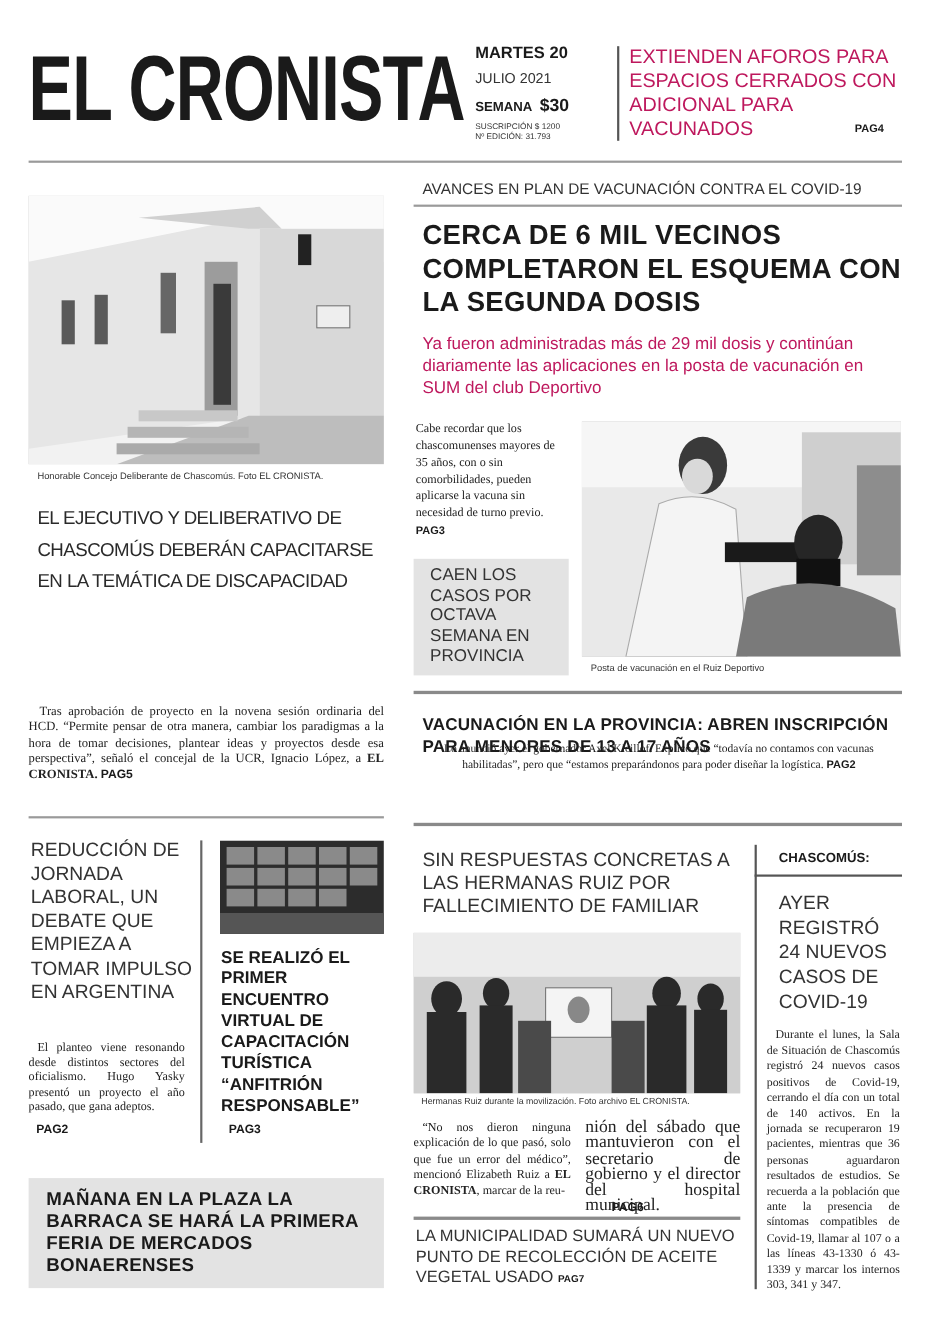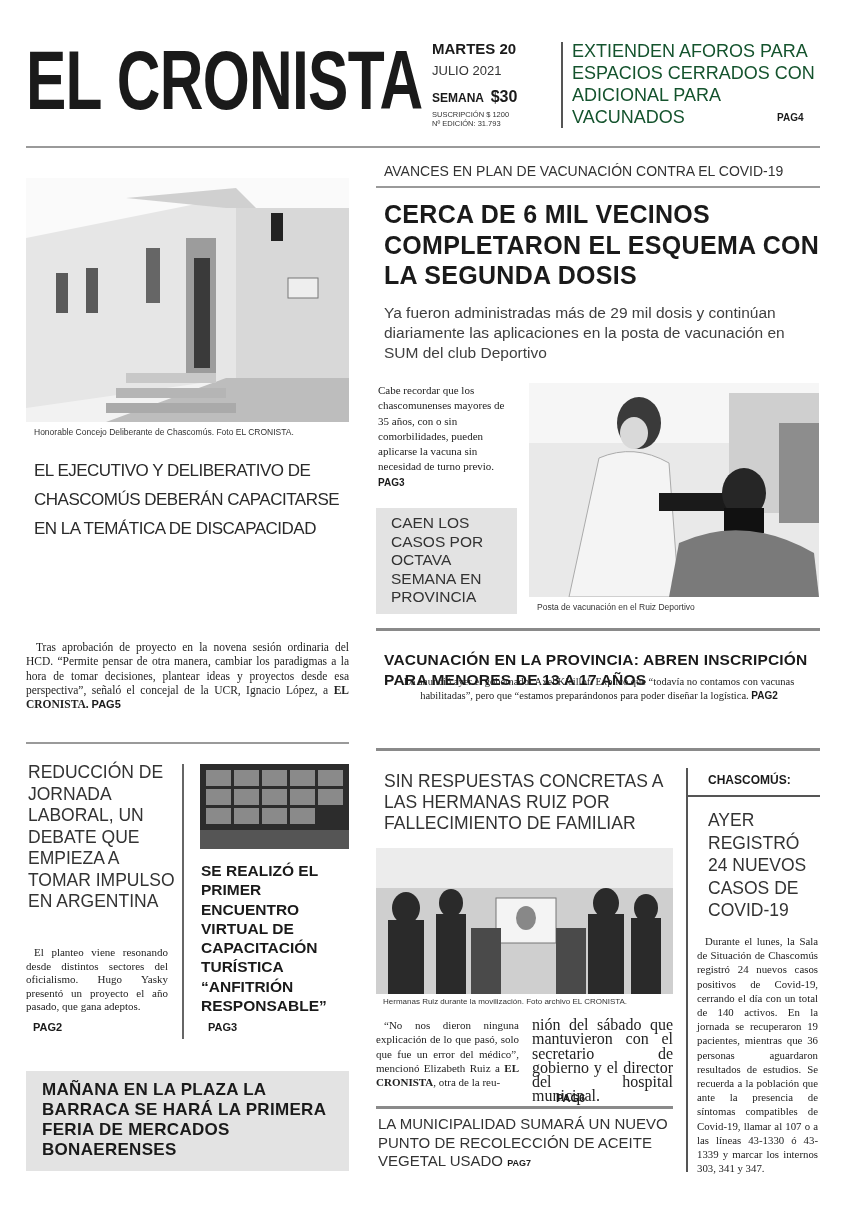--- a/index.html
+++ b/index.html
@@ -8,21 +8,21 @@
   .abs { position: absolute; }
 
   
   .logo { left: 26px; top: 38px; font-family: "Liberation Sans", sans-serif; font-weight: bold; font-size: 84px; letter-spacing: -1px; line-height: 1; color: #1a1a1a; transform: scaleX(0.72); transform-origin: left top; white-space: nowrap; }
   .date-day { left: 432px; top: 40px; font-weight: bold; font-size: 15px; color: #1a1a1a; }
   .date-month { left: 432px; top: 63px; font-size: 13px; color: #333; }
   .price { left: 432px; top: 88px; font-weight: bold; font-size: 12px; color: #1a1a1a; }
   .price .amt { font-size: 16px; }
   .sub { left: 432px; top: 110px; font-size: 7.5px; line-height: 9px; color: #333; }
   .vsep { background: #555; width: 2px; }
-  .top-head { left: 572px; top: 40px; font-size: 18px; line-height: 22px; color: #14532d; width: 260px; }
+  .top-head { left: 572px; top: 40px; font-size: 18px; line-height: 22px; color: #be185d; width: 260px; }
   .pag { font-weight: bold; font-size: 10px; color: #1a1a1a; }
   .hr { height: 1.5px; background: #9a9a9a; }
   .hr-dark { height: 3px; background: #8a8a8a; }
 
   
   .photo { background: #cfcfcf; overflow: hidden; }
   .photo svg { display: block; width: 100%; height: 100%; }
   .caption { font-size: 8.5px; color: #333; }
   .thin-head { color: #2a2a2a; font-weight: normal; }
   .heavy-head { font-weight: bold; color: #1a1a1a; }
@@ -79,21 +79,21 @@
   <b>EL CRONISTA.</b>
   <span class="pag" style="font-family:'Liberation Sans',sans-serif; font-size:11px;">PAG5</span>
 </div>
 <div class="abs hr" style="left:26px; top:742px; width:323px;"></div>
 
 <div class="abs" style="left:362px; top:148px; width:1px; height:0;"></div>
 
 <div class="abs thin-head" style="left:384px; top:163px; font-size:14px; color:#333;">AVANCES EN PLAN DE VACUNACIÓN CONTRA EL COVID-19</div>
 <div class="abs hr" style="left:376px; top:186px; width:444px;"></div>
 <div class="abs heavy-head" style="left:384px; top:199px; width:440px; font-size:25px; line-height:30.5px; letter-spacing:0.3px;">CERCA DE 6 MIL VECINOS COMPLETARON EL ESQUEMA CON LA SEGUNDA DOSIS</div>
-<div class="abs thin-head" style="left:384px; top:303px; width:420px; font-size:15.5px; line-height:20px; color:#404040;">Ya fueron administradas más de 29 mil dosis y continúan diariamente las aplicaciones en la posta de vacunación en SUM del club Deportivo</div>
+<div class="abs thin-head" style="left:384px; top:303px; width:420px; font-size:15.5px; line-height:20px; color:#be185d;">Ya fueron administradas más de 29 mil dosis y continúan diariamente las aplicaciones en la posta de vacunación en SUM del club Deportivo</div>
 
 <div class="abs body-text" style="left:378px; top:383px; width:140px; font-size:11px; line-height:15.3px; text-align:left;">
   <span>Cabe recordar que los chascomunenses mayores de 35 años, con o sin comorbilidades, pueden aplicarse la vacuna sin necesidad de turno previo.</span>
   <span class="pag" style="font-family:'Liberation Sans',sans-serif;">PAG3</span>
 </div>
 
 <div class="abs grey-box" style="left:376px; top:508px; width:141px; height:106px;">
   <div class="thin-head" style="padding:6px 0 0 15px; font-size:15.5px; line-height:18.5px; color:#333;">CAEN LOS CASOS POR OCTAVA SEMANA EN PROVINCIA</div>
 </div>
 
@@ -177,21 +177,21 @@
     <g fill="#4a4a4a">
       <rect x="95" y="80" width="30" height="66"></rect>
         <rect x="180" y="80" width="30" height="66"></rect>
     </g>
   </svg>
 </div>
 <div class="abs caption" style="left:383px; top:997px; font-size:8px;">Hermanas Ruiz durante la movilización. Foto archivo EL CRONISTA.</div>
 
 <div class="abs body-text" style="left:376px; top:1018px; width:143px; font-size:11px; line-height:14.3px; text-indent:8px;">
   <span>“No nos dieron ninguna explicación de lo que pasó, solo que fue un error del médico”, mencionó Elizabeth Ruiz a</span>
-  <b>EL CRONISTA</b><span>, otra de la reu-</span>
+  <b>EL CRONISTA</b><span>, marcar de la reu-</span>
 </div>
 <div class="abs body-text" style="left:532px; top:1018px; width:141px; font-size:16px; line-height:14.3px;">nión del sábado que mantuvieron con el secretario de gobierno y el director del hospital municipal.</div>
 <div class="abs pag" style="left:556px; top:1076px; font-size:11px;margin-top:16px;">PAG6</div>
 
 <div class="abs hr-dark" style="left:376px; top:1106px; width:297px;"></div>
 
 <div class="abs thin-head" style="left:378px; top:1115px; width:300px; font-size:15px; line-height:18.5px; color:#333;">
   <span>LA MUNICIPALIDAD SUMARÁ UN NUEVO PUNTO DE RECOLECCIÓN DE ACEITE VEGETAL USADO</span>
   <span class="pag" style="font-size:9px;">PAG7</span>
 </div>

